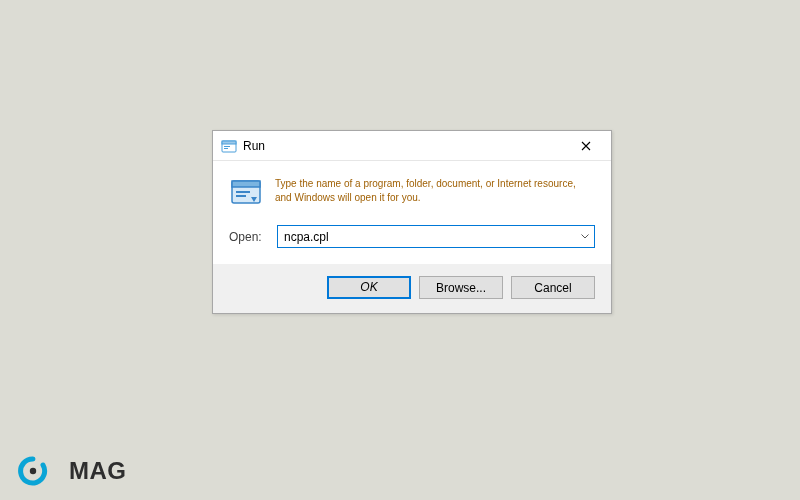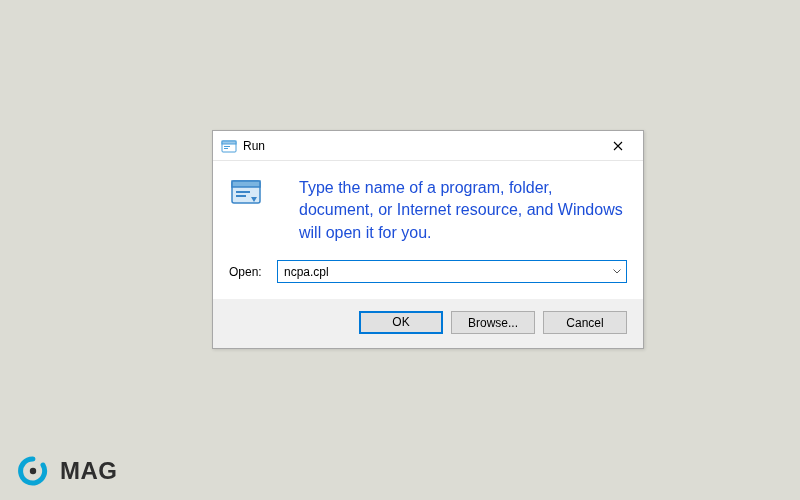--- a/index.html
+++ b/index.html
@@ -9,21 +9,21 @@
       background: #dcdcd4;
       font-family: 'Segoe UI', Tahoma, sans-serif;
       font-size: 12px;
       position: relative;
       overflow: hidden;
     }
     .dialog {
       position: absolute;
       left: 212px;
       top: 130px;
-      width: 432px;
+      width: 400px;
       background: #fff;
       border: 1px solid #a7a7a7;
       box-shadow: 1px 1px 3px rgba(0,0,0,0.12);
     }
     .titlebar {
       height: 30px;
       display: flex;
       align-items: center;
       padding: 0 4px 0 8px;
       border-bottom: 1px solid #e6e6e6;
@@ -47,34 +47,33 @@
     .row-top {
       display: flex;
       gap: 12px;
       margin-bottom: 16px;
     }
     .app-icon {
       width: 34px; height: 34px; flex: 0 0 34px;
       display: flex; align-items: center; justify-content: center;
     }
     .desc {
-      font-size: 16px;
-      color: #1d4ed8;
+      font-size: 10px;
+      color: #a16207;
       line-height: 1.4;
       padding-top: 2px;
-      margin-left: 24px;
     }
     .row-input {
       display: flex;
       align-items: center;
       gap: 10px;
     }
     .open-label {
       font-size: 12px;
-      color: #000000;
+      color: #404040;
       width: 38px;
     }
     .combo {
       flex: 1;
       position: relative;
       border: 1px solid #0078d7;
       height: 23px;
       display: flex;
       align-items: center;
       background: #fff;
@@ -107,28 +106,29 @@
       font-family: inherit;
       background: #e1e1e1;
       border: 1px solid #adadad;
       cursor: pointer;
     }
     .btn.primary {
       border: 2px solid #0078d7;
       background: #e1e1e1;
       height: 23px;
       line-height: 19px;
+      font-style: italic;
     }
     .logo {
       position: absolute;
       left: 18px;
       bottom: 14px;
       display: flex;
       align-items: center;
-      gap: 12px;
+      gap: 21px;
     }
     .logo-c {
       width: 30px; height: 30px;
     }
     .logo-text {
       font-size: 24px;
       font-weight: 700;
       color: #2e2e2e;
       letter-spacing: 0.5px;
     }

